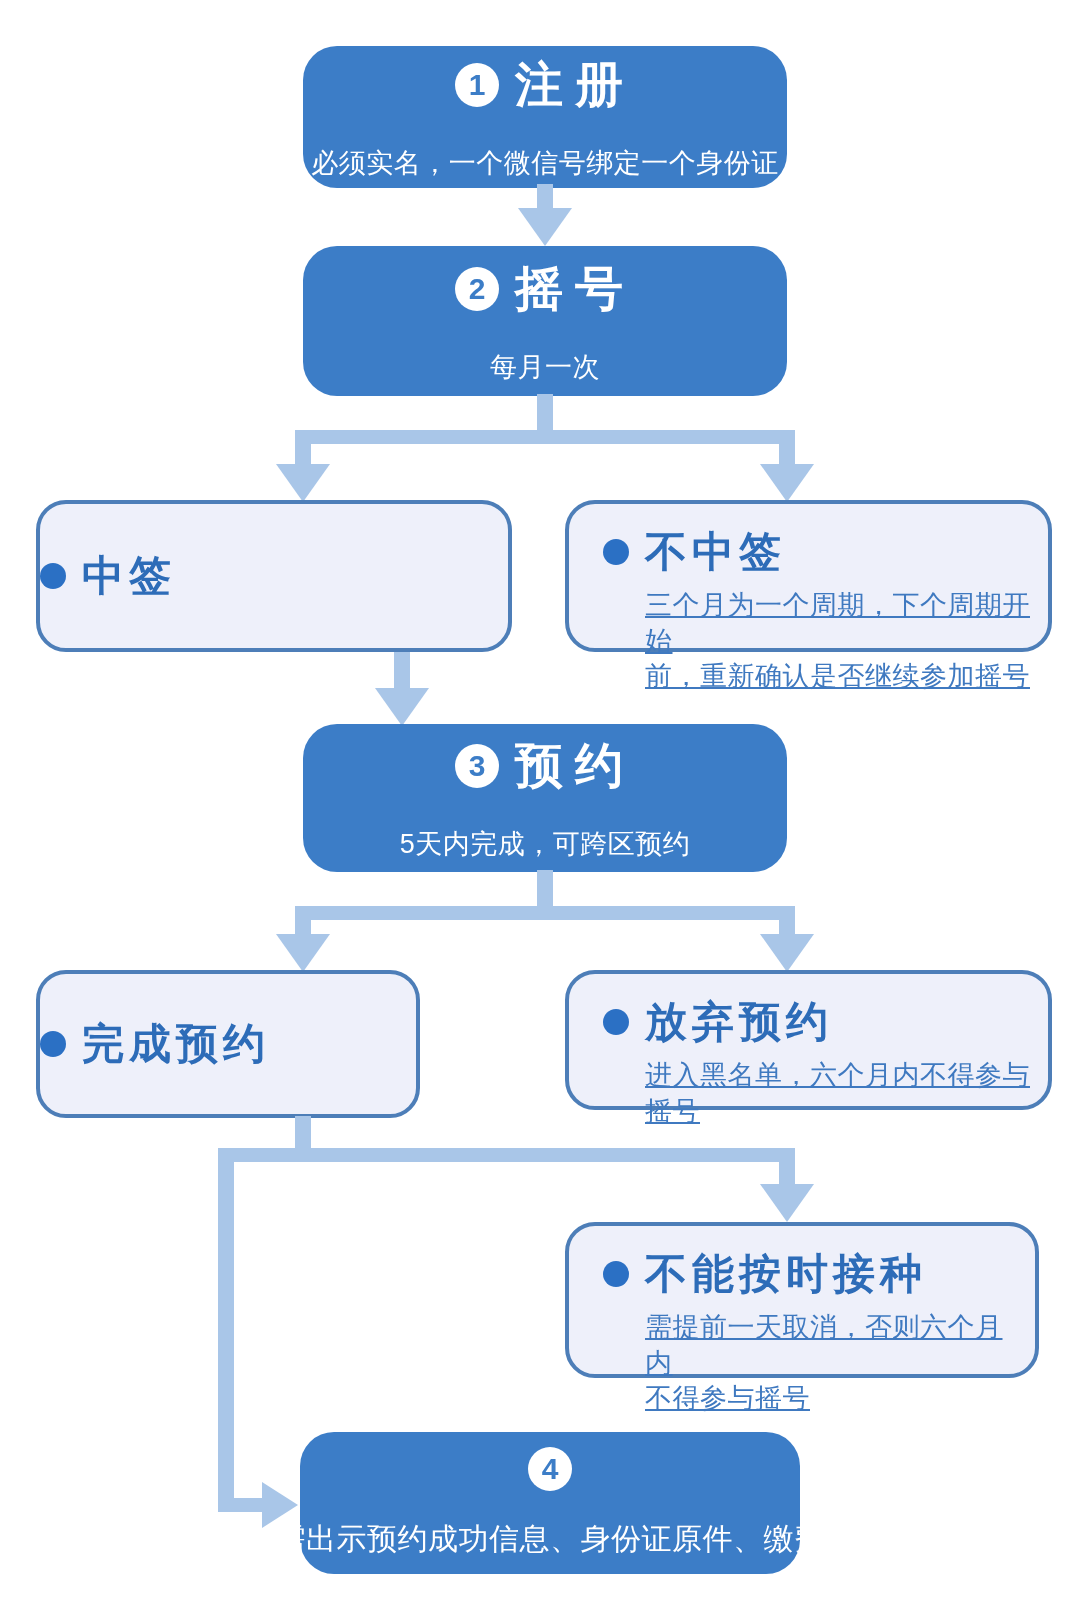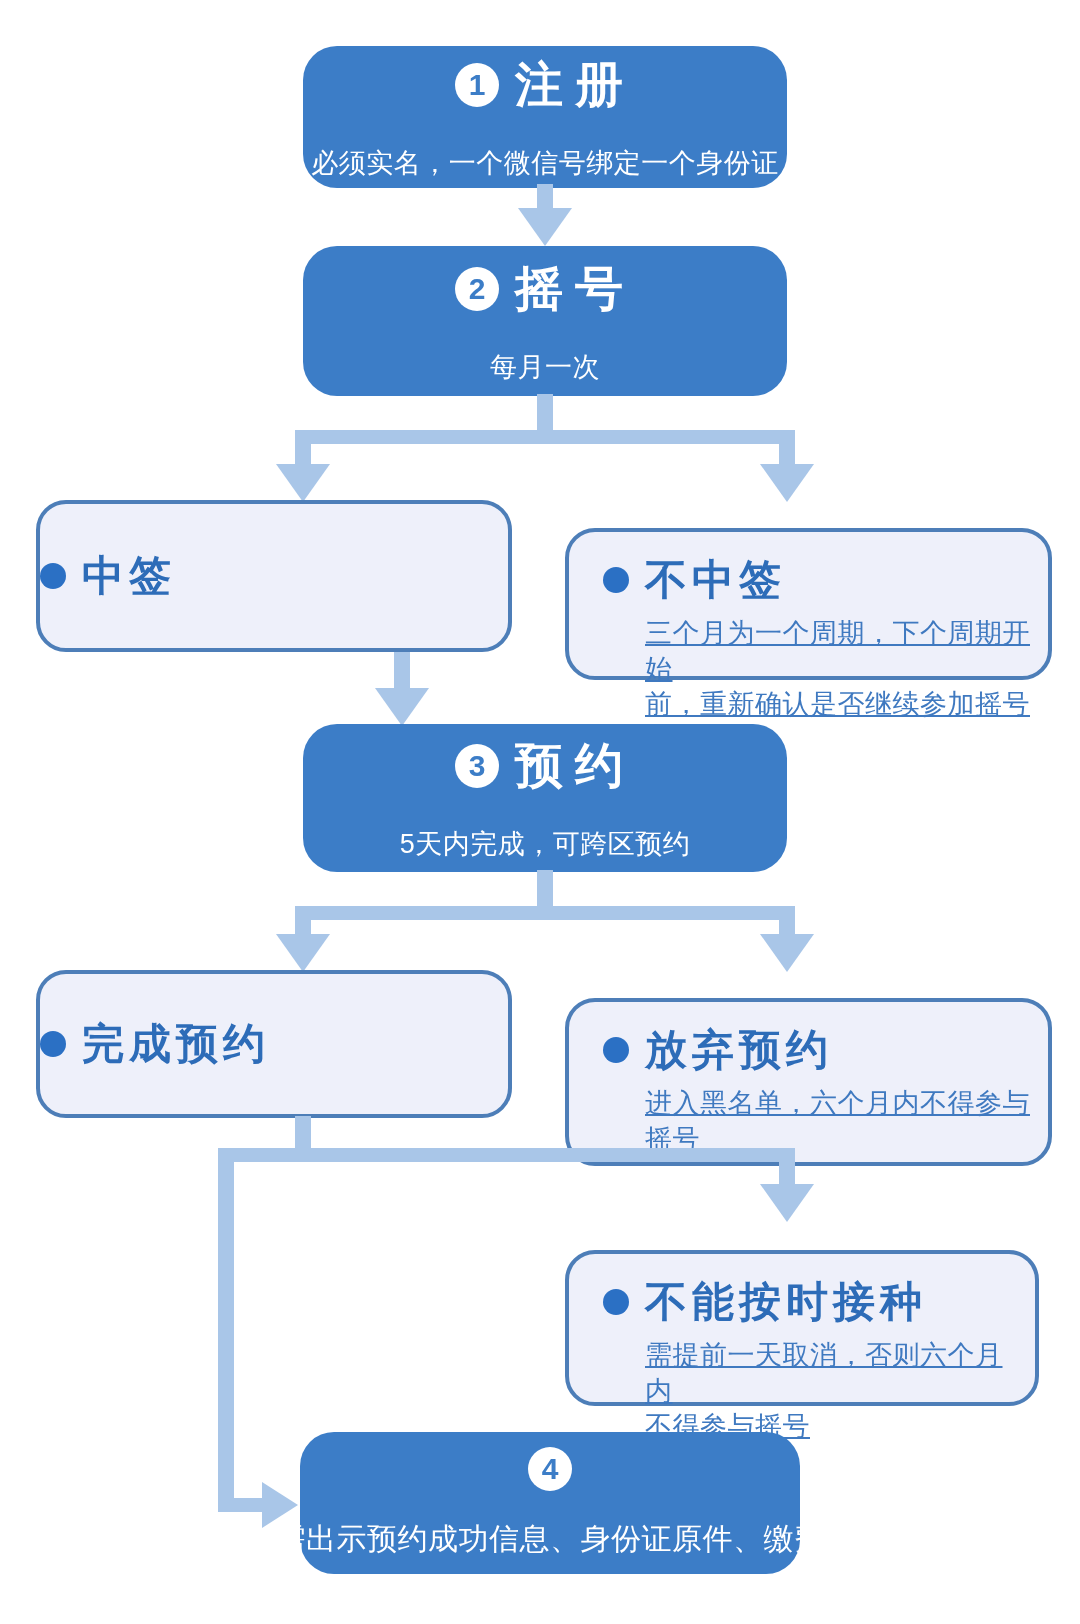--- a/index.html
+++ b/index.html
@@ -39,21 +39,21 @@
   
   .outcome{
     position:absolute;
     background:var(--outcome-bg,#eef0fa);
     border:4px solid var(--outcome-border,#4d7eb8);
     border-radius:30px;
     box-sizing:border-box;
     display:flex;flex-direction:column;
   }
   .outcome.center{justify-content:center;}
-  .outcome.detail{align-items:flex-start;justify-content:flex-start;padding:20px 10px 10px 34px;margin-top:28px;}
+  .outcome.detail{align-items:flex-start;justify-content:flex-start;padding:20px 10px 10px 34px;}
   .outcome-title-row{display:flex;align-items:center;gap:16px;}
   .dot{
     width:26px;height:26px;border-radius:50%;
     background:var(--bullet,#2b70c4);flex:0 0 auto;
   }
   .outcome-title{
     color:var(--outcome-title,#2d6cb8);
     font-size:42px;font-weight:bold;letter-spacing:5px;white-space:nowrap;
   }
   .outcome-body{
@@ -136,28 +136,28 @@
     <div class="step-sub">5天内完成，可跨区预约</div>
   </div>
 
   <div class="conn" style="left:537px;top:870px;width:16px;height:38px"></div>
   <div class="conn" style="left:295px;top:906px;width:500px;height:14px"></div>
   <div class="conn" style="left:295px;top:920px;width:16px;height:18px"></div>
   <div class="arr-down" style="left:276px;top:934px"></div>
   <div class="conn" style="left:779px;top:920px;width:16px;height:18px"></div>
   <div class="arr-down" style="left:760px;top:934px"></div>
 
-  <div class="outcome center" style="left:36px;top:970px;width:476px;height:148px">
+  <div class="outcome center" style="left:36px;top:970px;width:384px;height:148px">
     <div class="outcome-title-row">
       <span class="dot"></span>
       <span class="outcome-title">完成预约</span>
     </div>
   </div>
 
-  <div class="outcome detail" style="left:565px;top:970px;width:487px;height:168px">
+  <div class="outcome detail" style="left:565px;top:970px;width:487px;height:140px">
     <div class="outcome-title-row">
       <span class="dot"></span>
       <span class="outcome-title">放弃预约</span>
     </div>
     <div class="outcome-body">进入黑名单，六个月内不得参与
 摇号</div>
   </div>
 
   <div class="conn" style="left:295px;top:1116px;width:16px;height:34px"></div>
   <div class="conn" style="left:218px;top:1148px;width:577px;height:14px"></div>

